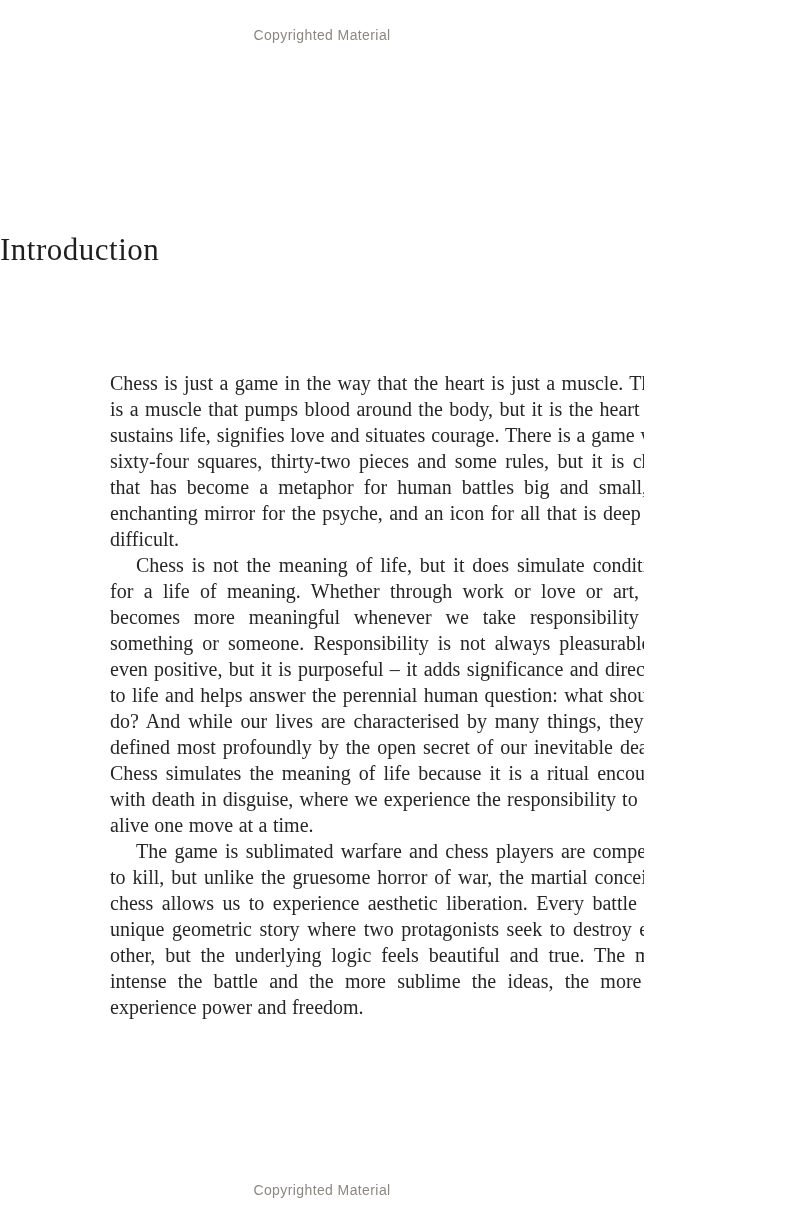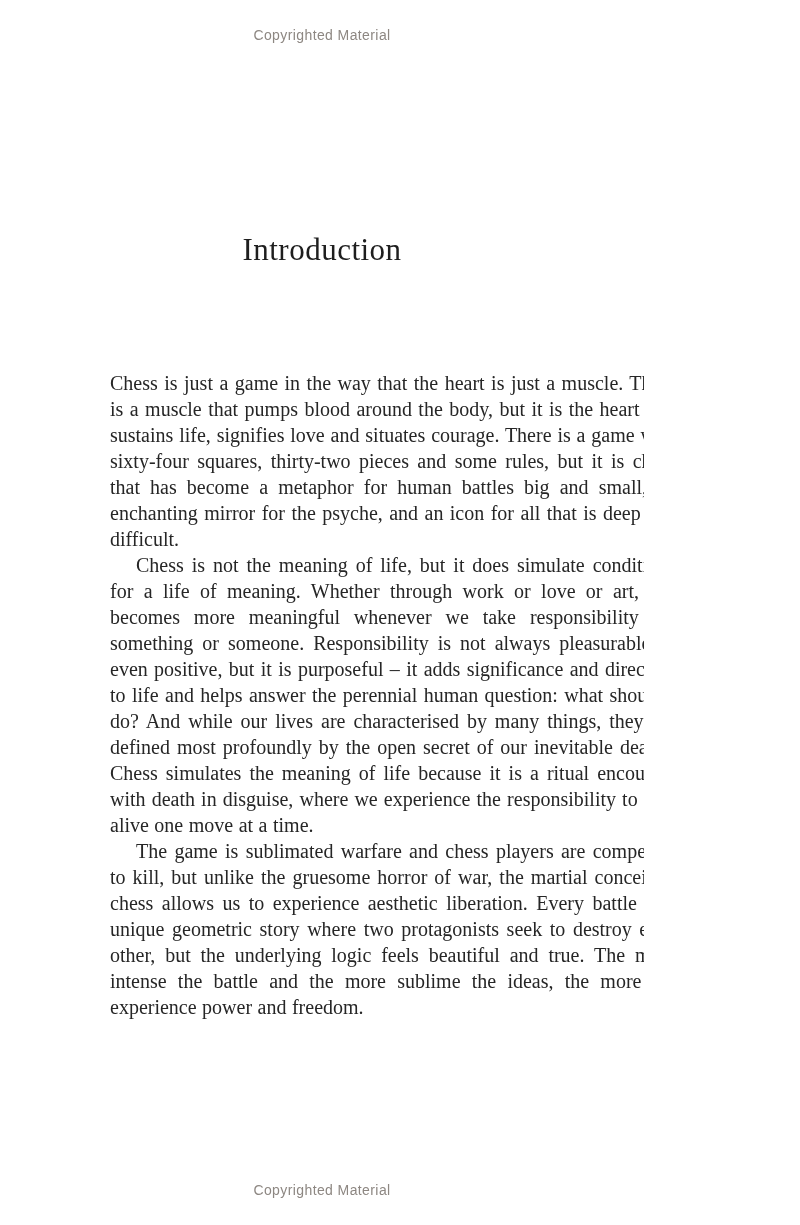--- a/index.html
+++ b/index.html
@@ -26,21 +26,20 @@
     color: #8d8782;
     font-weight: 400;
   }
   .notice.top { top: 27px; }
   .notice.bottom { top: 1182px; }
   .chapter-title {
     position: absolute;
     top: 232px;
     left: 0;
     width: 100%;
-    text-align: center;
     font-family: "Liberation Serif", serif;
     font-size: 31px;
     font-weight: 400;
     color: #1e1e1e;
     margin: 0;
     letter-spacing: 0.5px;
   }
   .body-text {
     position: absolute;
     top: 370px;

